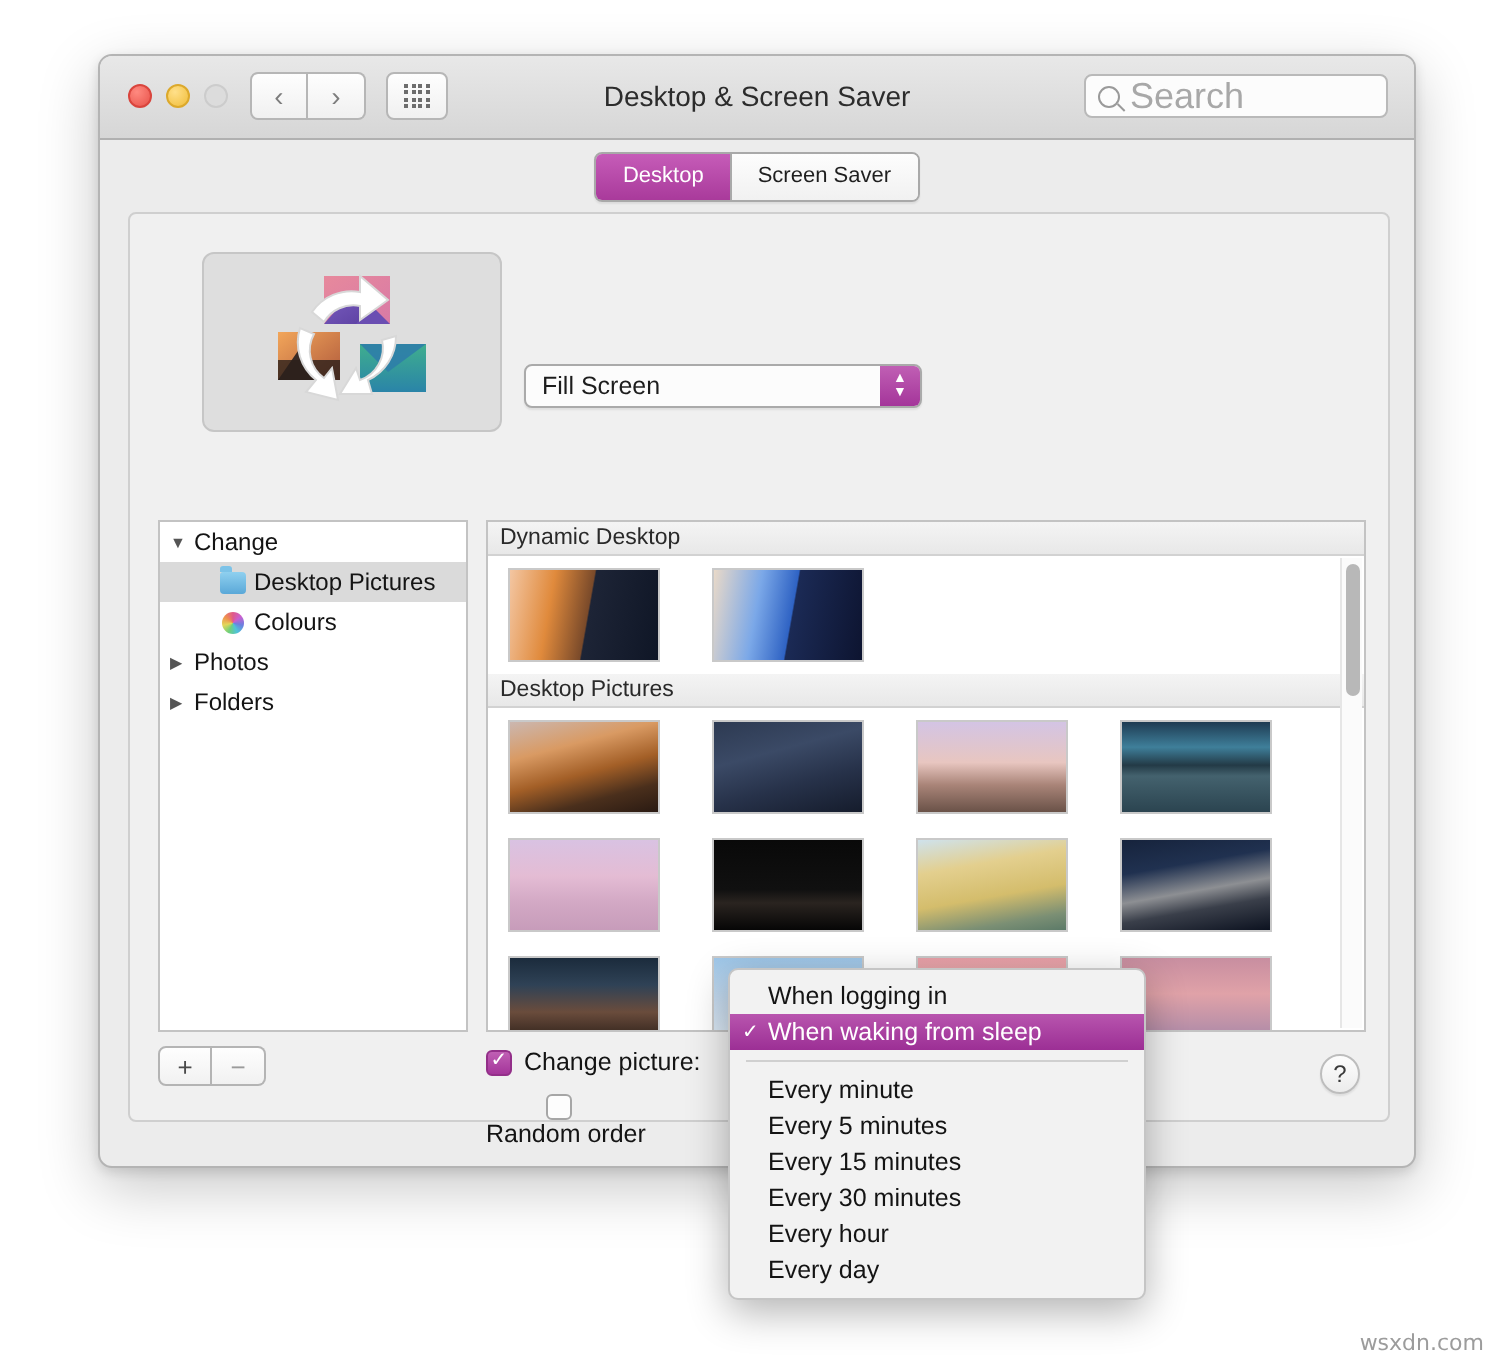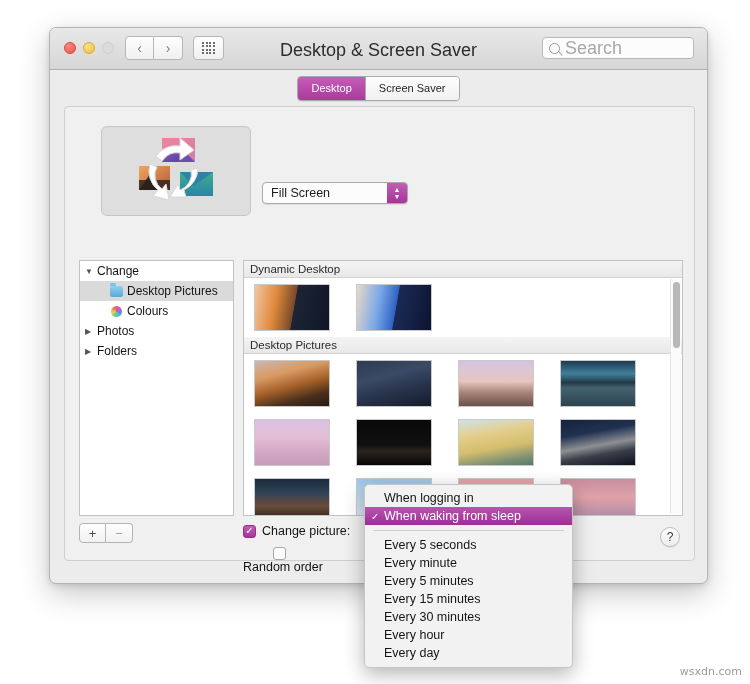--- a/index.html
+++ b/index.html
@@ -72,21 +72,21 @@
     display: grid;
     grid-template-columns: repeat(4, 2px);
     grid-gap: 1.5px;
   }
   .dotgrid i { width: 2px; height: 2px; background: #6d6d6d; display: block; }
 
   #window-title {
     position: absolute;
     left: 0; right: 0; top: 12px;
     text-align: center;
-    font-size: 18px;
+    font-size: 14px;
     color: #2c2c2c;
     font-weight: normal;
   }
 
   #search-field {
     position: absolute;
     right: 13px; top: 9px;
     width: 152px; height: 22px;
     background: #fcfcfc;
     border: 1px solid #b9b9b9;
@@ -163,21 +163,21 @@
     background: #dedede;
     border: 1px solid #c6c6c6;
     border-radius: 6px;
     overflow: hidden;
   }
   #rotate-icon { position: absolute; left: 50%; top: 50%; transform: translate(-50%,-50%); }
 
   #fill-popup {
     position: absolute;
     left: 197px; top: 75px;
-    width: 146px; height: 22px;
+    width: 199px; height: 22px;
     background: #fcfcfc;
     border: 1px solid #aaaaaa;
     border-radius: 4px;
     display: flex; align-items: center;
     box-shadow: 0 1px 1px rgba(0,0,0,0.08);
   }
   #fill-popup-label {
     font-size: 12.5px;
     color: #1d1d1d;
     padding-left: 8px;
@@ -572,24 +572,20 @@
       <span class="menu-check"></span>
       <span>When logging in</span>
     </div>
     <div class="menu-item highlighted">
       <span class="menu-check">✓</span>
       <span>When waking from sleep</span>
     </div>
     <div class="menu-sep"></div>
     <div class="menu-item">
       <span class="menu-check"></span>
-      <span>Every 5 seconds</span>
-    </div>
-    <div class="menu-item">
-      <span class="menu-check"></span>
       <span>Every minute</span>
     </div>
     <div class="menu-item">
       <span class="menu-check"></span>
       <span>Every 5 minutes</span>
     </div>
     <div class="menu-item">
       <span class="menu-check"></span>
       <span>Every 15 minutes</span>
     </div>

